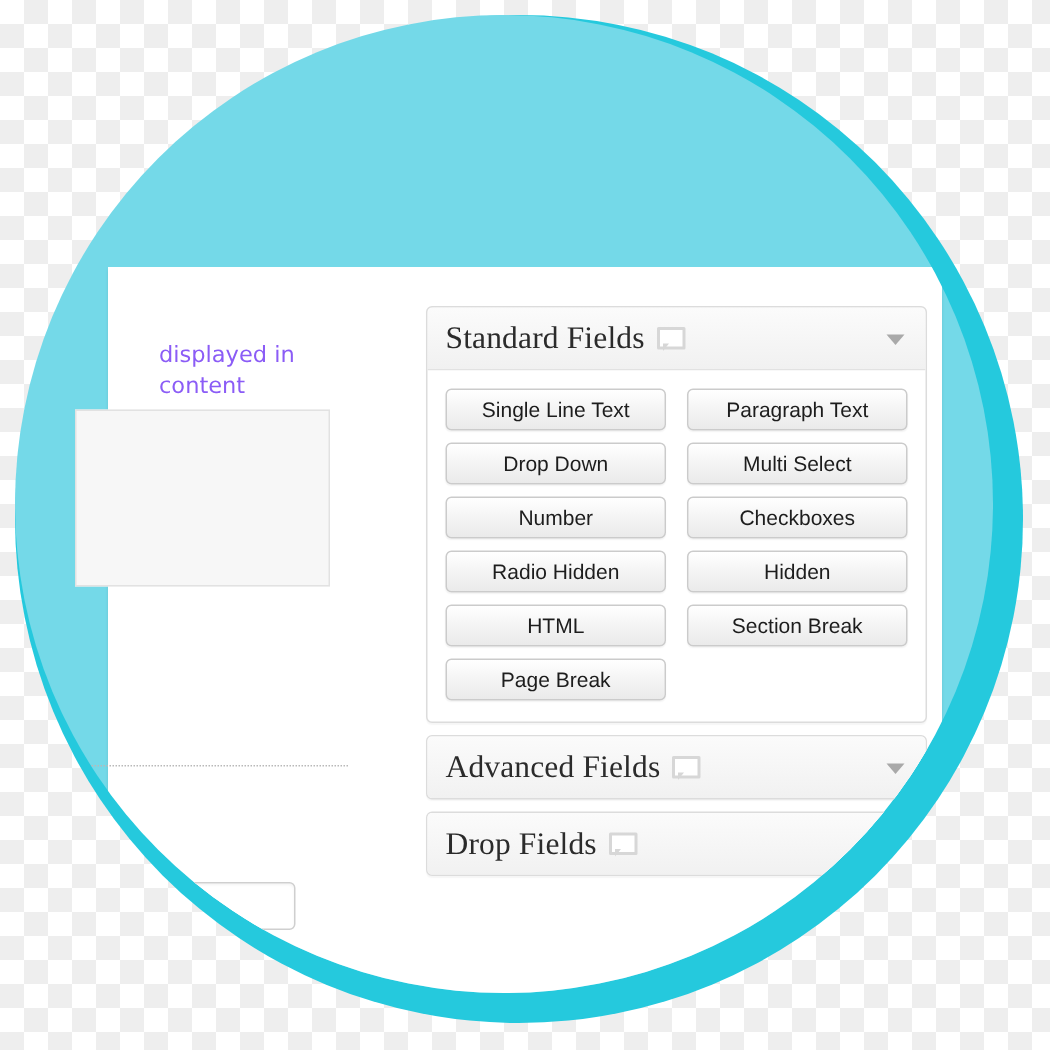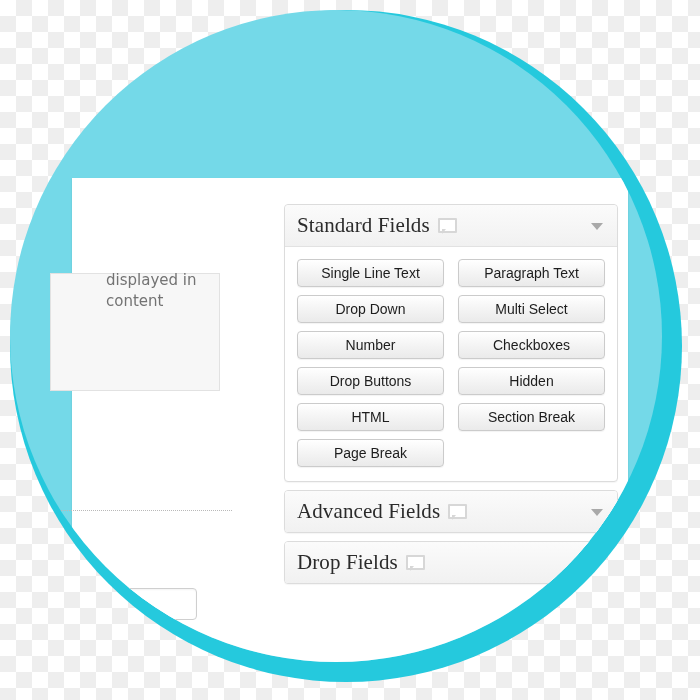--- a/index.html
+++ b/index.html
@@ -86,24 +86,23 @@
     border: 1px solid #e2e2e2;
     box-sizing: border-box;
   }
   .desc-text {
     position: absolute;
     left: 34px;
     top: 48px;
     width: 150px;
     font-size: 15px;
     line-height: 21px;
-    color: #737373;
+    color: #8b5cf6;
     font-family: "DejaVu Sans", sans-serif;
     white-space: pre-line;
-    margin-top: 44px;
   }
   .dotted-rule {
     position: absolute;
     left: -30px;
     top: 332px;
     width: 190px;
     border-top: 1px dotted #b9b9b9;
   }
   .small-input {
     position: absolute;
@@ -243,21 +242,21 @@
               <span class="chevron"></span>
             </div>
             <div class="group-body">
               <div class="btn-grid">
                 <div class="field-btn">Single Line Text</div>
                 <div class="field-btn">Paragraph Text</div>
                 <div class="field-btn">Drop Down</div>
                 <div class="field-btn">Multi Select</div>
                 <div class="field-btn">Number</div>
                 <div class="field-btn">Checkboxes</div>
-                <div class="field-btn">Drop Buttons</div>
+                <div class="field-btn">Radio Hidden</div>
                 <div class="field-btn">Hidden</div>
                 <div class="field-btn">HTML</div>
                 <div class="field-btn">Section Break</div>
                 <div class="field-btn">Page Break</div>
               </div>
             </div>
           </div>
           <div class="group closed">
             <div class="group-header">
               <span class="group-title">Advanced Fields</span>

